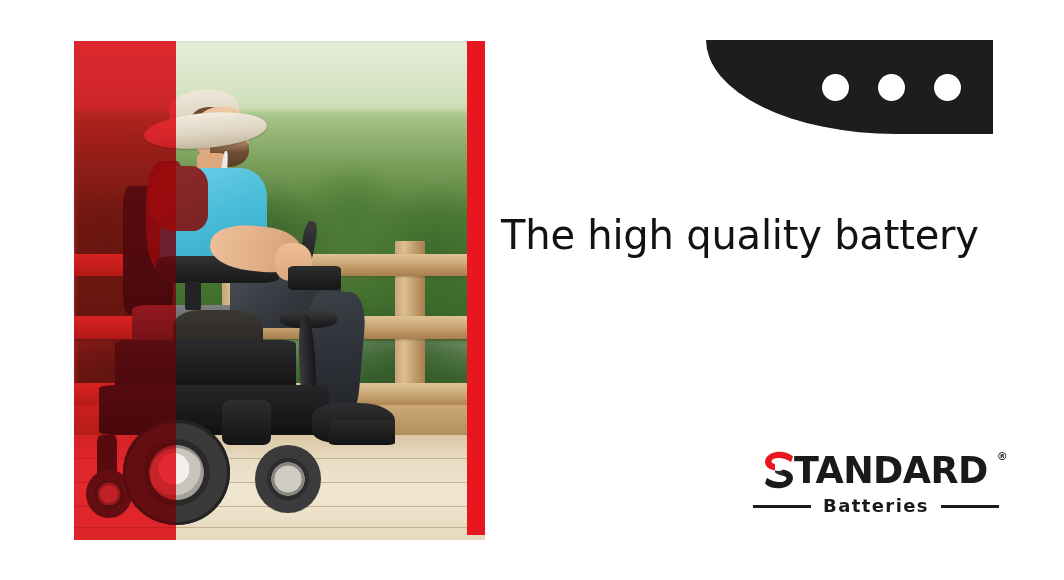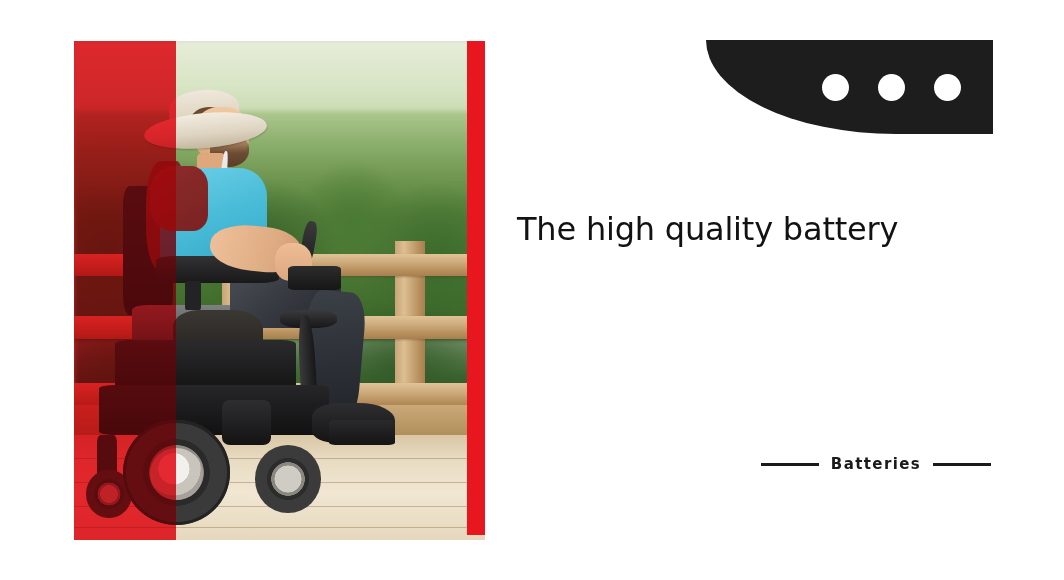--- a/index.html
+++ b/index.html
@@ -298,23 +298,23 @@
     padding-right:32px;
     box-sizing:border-box;
     gap:29px;
   }
   .banner-dot{
     width:27px;height:27px;border-radius:50%;background:#ffffff;flex:0 0 auto;
   }
 
   
   .headline{
-    position:absolute;left:517px;top:208px;width:470px;
+    position:absolute;left:501px;top:208px;width:470px;
     font-family:"DejaVu Sans", sans-serif;
-    font-size:32px;
+    font-size:40px;
     font-weight:400;
     line-height:1.36;
     letter-spacing:-0.2px;
     color:#121212;
   }
   .headline .ln{display:block;white-space:nowrap;}
 
   
   .logo{
     position:absolute;left:762px;top:450px;width:232px;height:72px;
@@ -337,21 +337,21 @@
     font-size:11px;font-weight:700;color:#1a1a1a;
     line-height:11px;margin-left:1px;margin-top:1px;
   }
   .logo-sub{
     display:flex;align-items:center;justify-content:center;gap:12px;
     margin-top:5px;width:228px;
   }
   .logo-rule{height:3px;background:#1a1a1a;flex:0 0 auto;width:58px;}
   .logo-batteries{
     font-family:"DejaVu Sans", sans-serif;
-    font-size:15px;font-weight:700;letter-spacing:1.4px;color:#1a1a1a;
+    font-size:18px;font-weight:700;letter-spacing:1.4px;color:#1a1a1a;
     line-height:18px;white-space:nowrap;text-align:center;
   }
 </style>
 </head>
 <body>
 
 <div class="stage">
 
   <div class="photo-block">
     <div class="photo">
@@ -423,20 +423,31 @@
     <span class="banner-dot"></span>
     <span class="banner-dot"></span>
     <span class="banner-dot"></span>
   </div>
 
   <div class="headline">
     <span class="ln">The high quality battery</span>
   </div>
 
   <div class="logo">
+    <div class="logo-word">
+      <span class="logo-s">
+        <svg viewBox="0 0 34 40" xmlns="http://www.w3.org/2000/svg" aria-hidden="true">
+          <path d="M31 6.5 C26 1.5 17 0.5 10.5 3 C4 5.5 1.5 11 4 15.5 C5.6 18.4 9 19.8 13 20.6 L13 14.2 C10.6 13.6 9.2 12.6 9.6 11.1 C10.2 8.8 14.5 7.4 19.5 8.2 C23 8.75 26.5 10.2 29 12.2 Z" fill="#e8161f"></path>
+          <path d="M3 33.5 C8 38.5 17 39.5 23.5 37 C30 34.5 32.5 29 30 24.5 C28.4 21.6 25 20.2 21 19.4 L21 25.8 C23.4 26.4 24.8 27.4 24.4 28.9 C23.8 31.2 19.5 32.6 14.5 31.8 C11 31.25 7.5 29.8 5 27.8 Z" fill="#1a1a1a"></path>
+          <path d="M13 14.2 L13 20.6 C16 21.2 18.6 21.2 21 19.4 L21 25.8 C17.6 25.1 15.2 24.2 13 22.6 Z" fill="#1a1a1a" opacity="0.92"></path>
+        </svg>
+      </span>
+      <span class="logo-tandard">TANDARD</span>
+      <span class="logo-reg">®</span>
+    </div>
     <div class="logo-sub">
       <span class="logo-rule"></span>
       <span class="logo-batteries">Batteries</span>
       <span class="logo-rule"></span>
     </div>
   </div>
 
 </div>
 
 </body></html>

